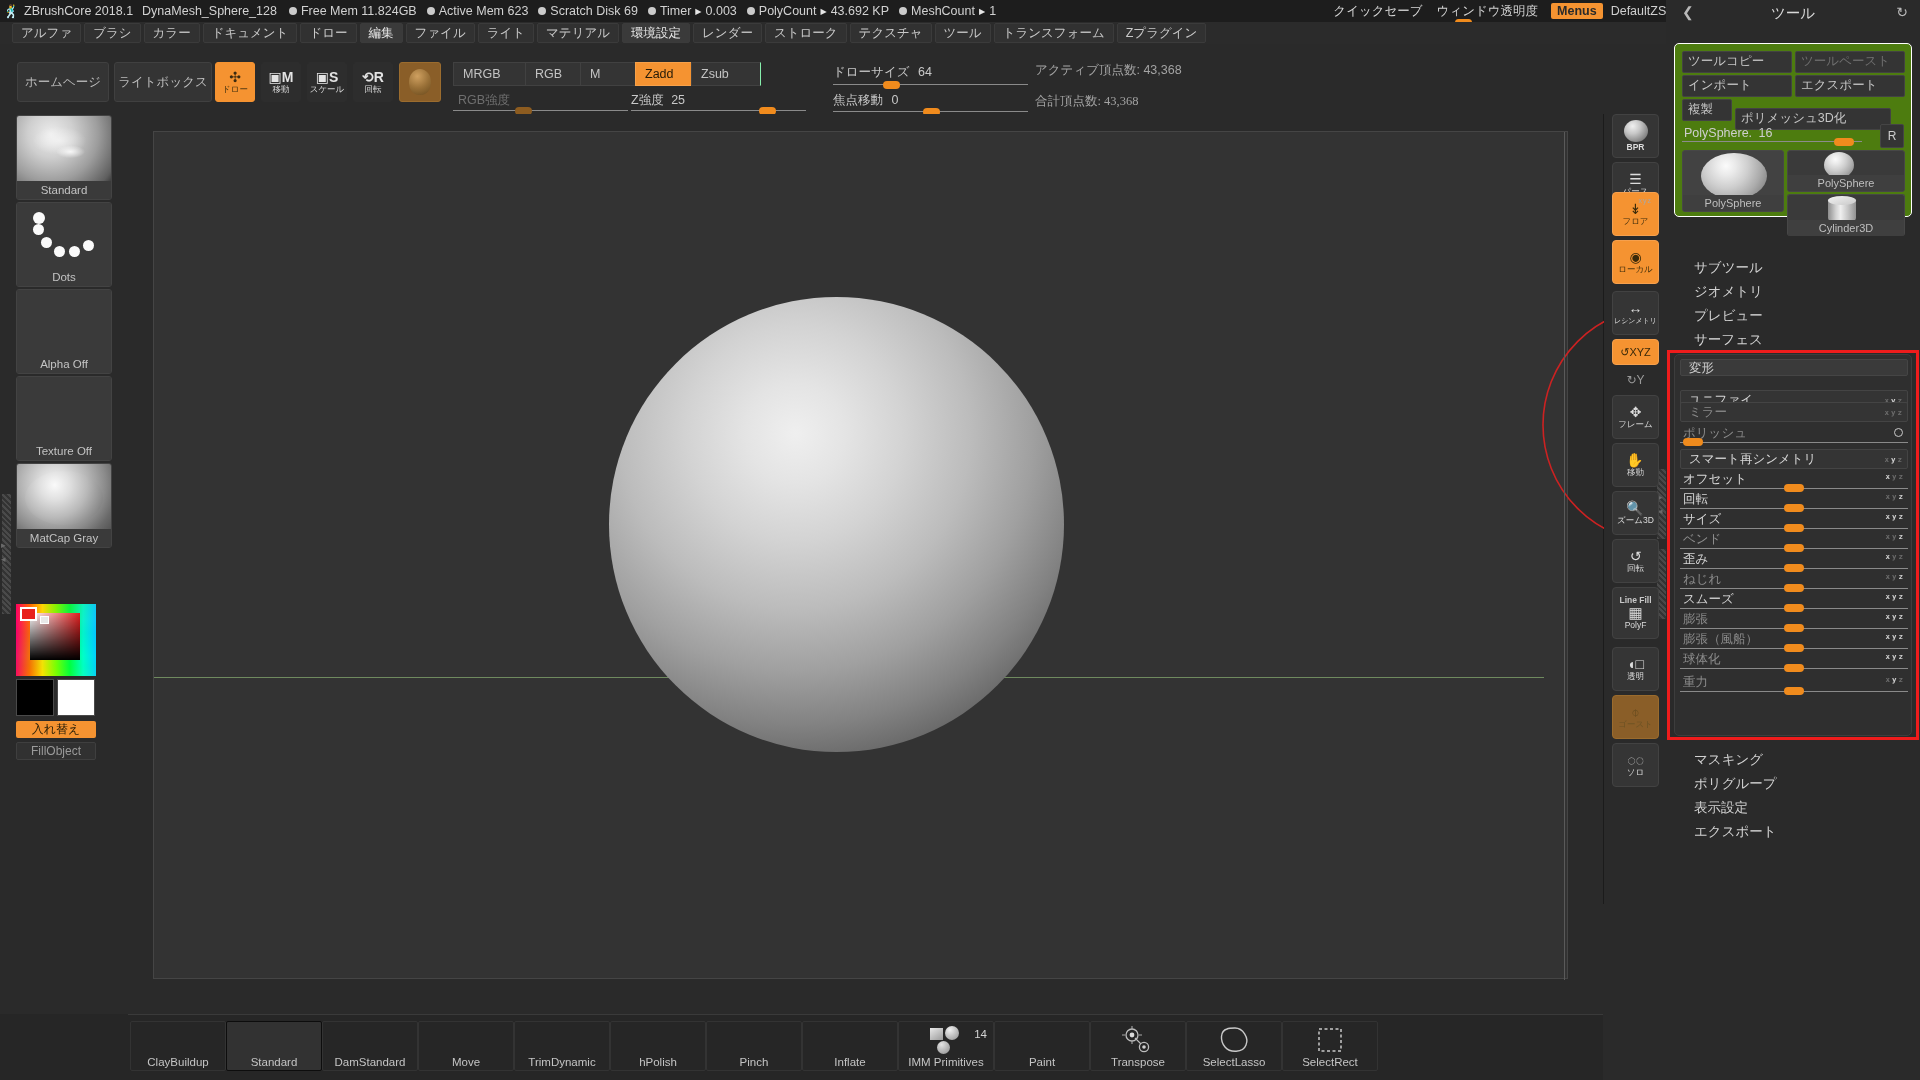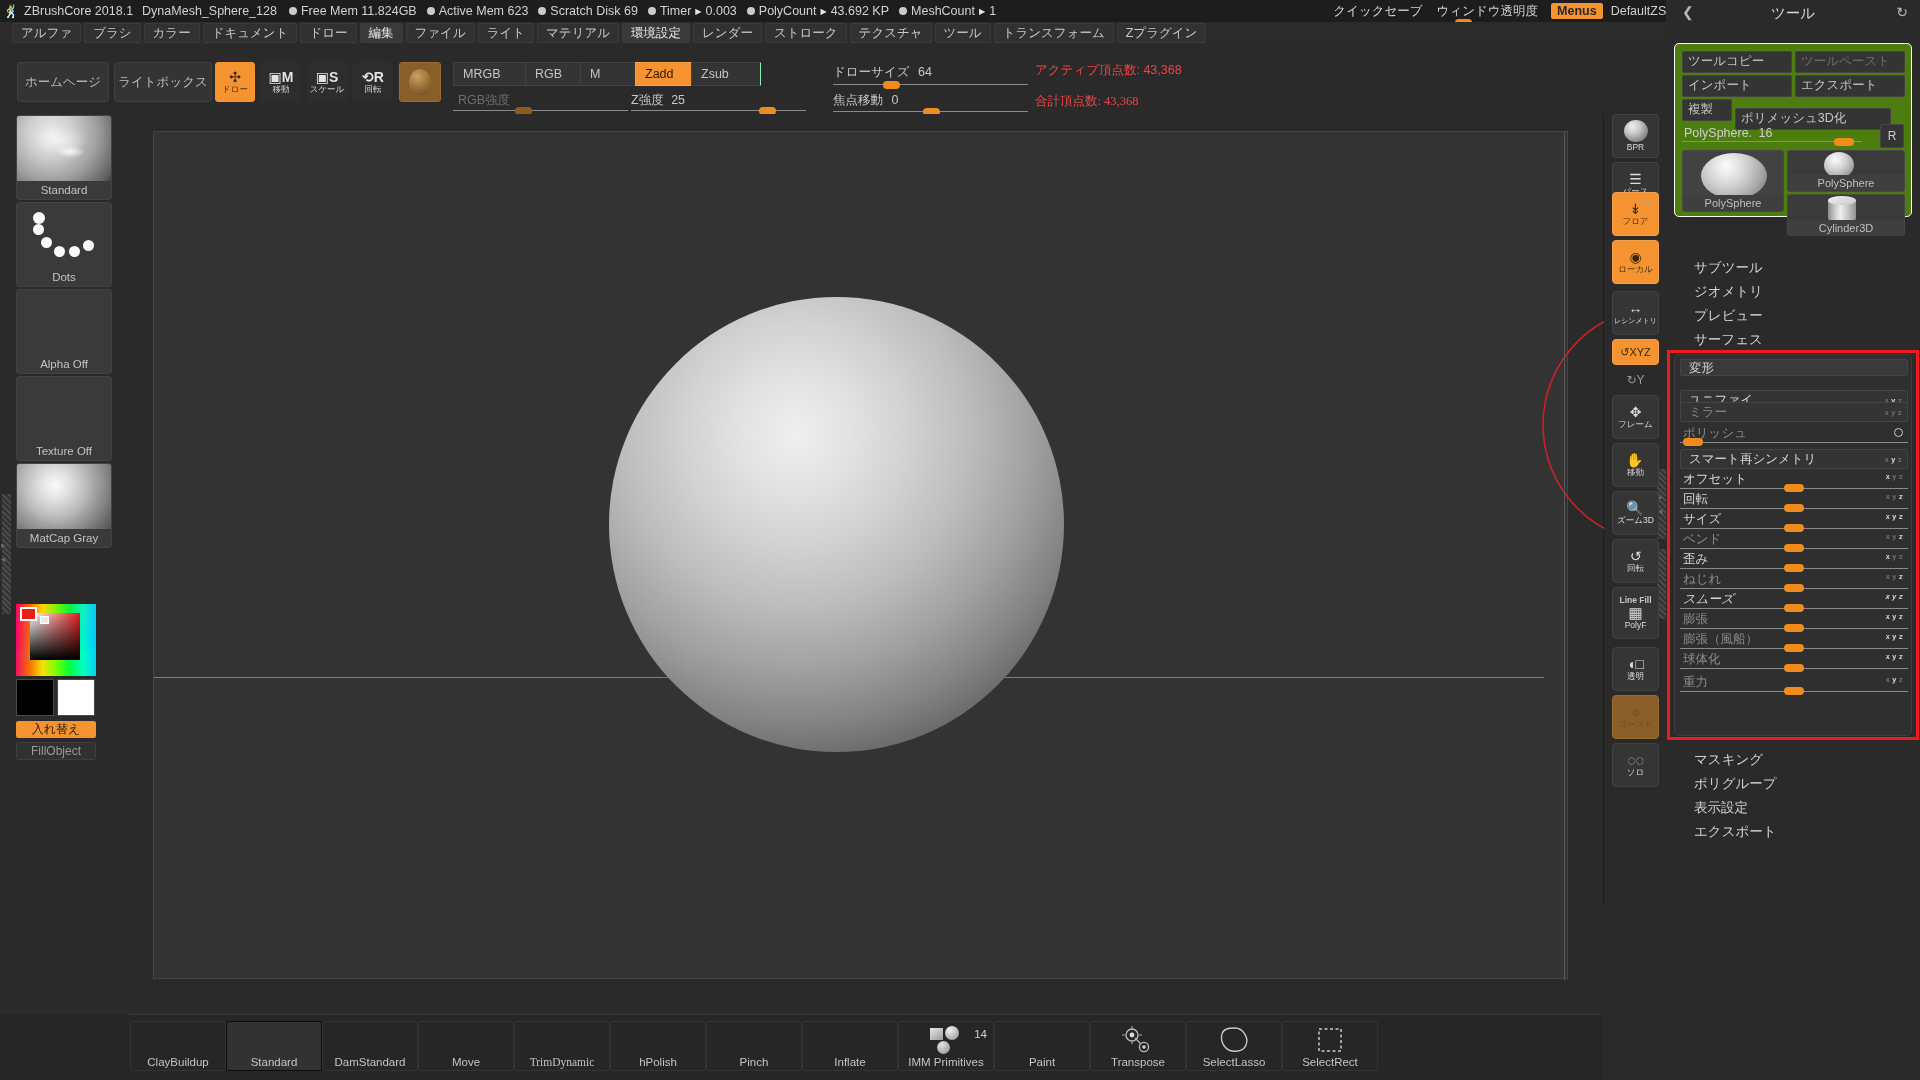--- a/index.html
+++ b/index.html
@@ -79,21 +79,21 @@
   }
   .mode-btn:last-child { border-right:1px solid #86efac; }
   .mode-btn.on { background:#f59331; color:#241a08; border-color:#f7a14a; }
 
   .shelf-lbl { position:absolute; font-size:12.5px; color:#c8c8c8; }
   .shelf-lbl.dim { color:#6f6f6f; }
   .shelf-slider { position:absolute; height:10px; }
   .ss-track { position:absolute; left:0; right:0; top:4px; height:1px; background:#8a8a8a; }
   .ss-knob { position:absolute; top:1px; width:17px; height:8px; border-radius:4px; background:#f08b1d; }
   .ss-knob.dull { background:#8d5c20; }
-  .shelf-stat { position:absolute; font-size:12.5px; color:#ef4444; }
+  .shelf-stat { position:absolute; font-size:12.5px; color:#a3a3a3; }
 
   
   #leftpal {
     position:absolute; left:0; top:114px; width:128px; height:800px;
     background:#2a2a2a;
   }
   .pal-cell {
     position:absolute; left:16px; width:96px;
     background:#353535; border:1px solid #434343; border-radius:3px; overflow:hidden;
   }
@@ -546,21 +546,21 @@
       <div class="vline" style="left:1410px;top:0;height:848px;"></div>
     </div>
   </div>
 
   <div id="rtoolbar">
     <div class="grip" style="left:53px;top:355px;height:70px;"></div>
     <div class="pal-arrow" style="left:54px;top:378px;">▸</div>
     <div class="pal-arrow" style="left:54px;top:392px;">◂</div>
     <div class="grip" style="left:53px;top:435px;height:70px;"></div>
 
-    <div class="rt-btn" style="top:0px;">
+    <div class="rt-btn" style="top:0px;font-weight:bold;">
       <span class="rt-orb"></span>
       <span class="rt-lab">BPR</span>
     </div>
     <div class="rt-btn" style="top:48px;">
       <span class="rt-gly">☰</span>
       <span class="rt-lab">パース</span>
     </div>
     <div class="rt-btn on" style="top:78px;">
       <span class="rt-xyzsmall">xyz</span>
       <span class="rt-gly dark">↡</span>
@@ -719,21 +719,21 @@
         <span class="df-xyz"><span class="xyz-on">x</span><span class="xyz-off">y</span><span class="xyz-off">z</span></span>
       </div>
 
       <div class="df-row" style="top:216px;">
         <span class="df-name off-txt">ねじれ</span>
         <span class="df-track"></span>
         <span class="df-knob" style="left:104px;"></span>
         <span class="df-xyz"><span class="xyz-off">x</span><span class="xyz-off">y</span><span class="xyz-on">z</span></span>
       </div>
 
-      <div class="df-row" style="top:236px;font-style:italic;">
+      <div class="df-row" style="top:236px;">
         <span class="df-name on-txt">スムーズ</span>
         <span class="df-track"></span>
         <span class="df-knob" style="left:104px;"></span>
         <span class="df-xyz"><span class="xyz-on">x</span><span class="xyz-on">y</span><span class="xyz-on">z</span></span>
       </div>
 
       <div class="df-row" style="top:256px;">
         <span class="df-name off-txt">膨張</span>
         <span class="df-track"></span>
         <span class="df-knob" style="left:104px;"></span>
@@ -780,21 +780,21 @@
       <span class="br-name">Standard</span>
     </div>
     <div class="br-cell" style="left:194px;">
       <span class="br-ico"><span class="br-egg"></span></span>
       <span class="br-name">DamStandard</span>
     </div>
     <div class="br-cell" style="left:290px;">
       <span class="br-ico"><span class="br-egg"></span></span>
       <span class="br-name">Move</span>
     </div>
-    <div class="br-cell" style="left:386px;font-family:Liberation Serif, serif;">
+    <div class="br-cell" style="left:386px;">
       <span class="br-ico"><span class="br-egg"></span></span>
       <span class="br-name">TrimDynamic</span>
     </div>
     <div class="br-cell" style="left:482px;">
       <span class="br-ico"><span class="br-egg"></span></span>
       <span class="br-name">hPolish</span>
     </div>
     <div class="br-cell" style="left:578px;">
       <span class="br-ico"><span class="br-egg"></span></span>
       <span class="br-name">Pinch</span>

